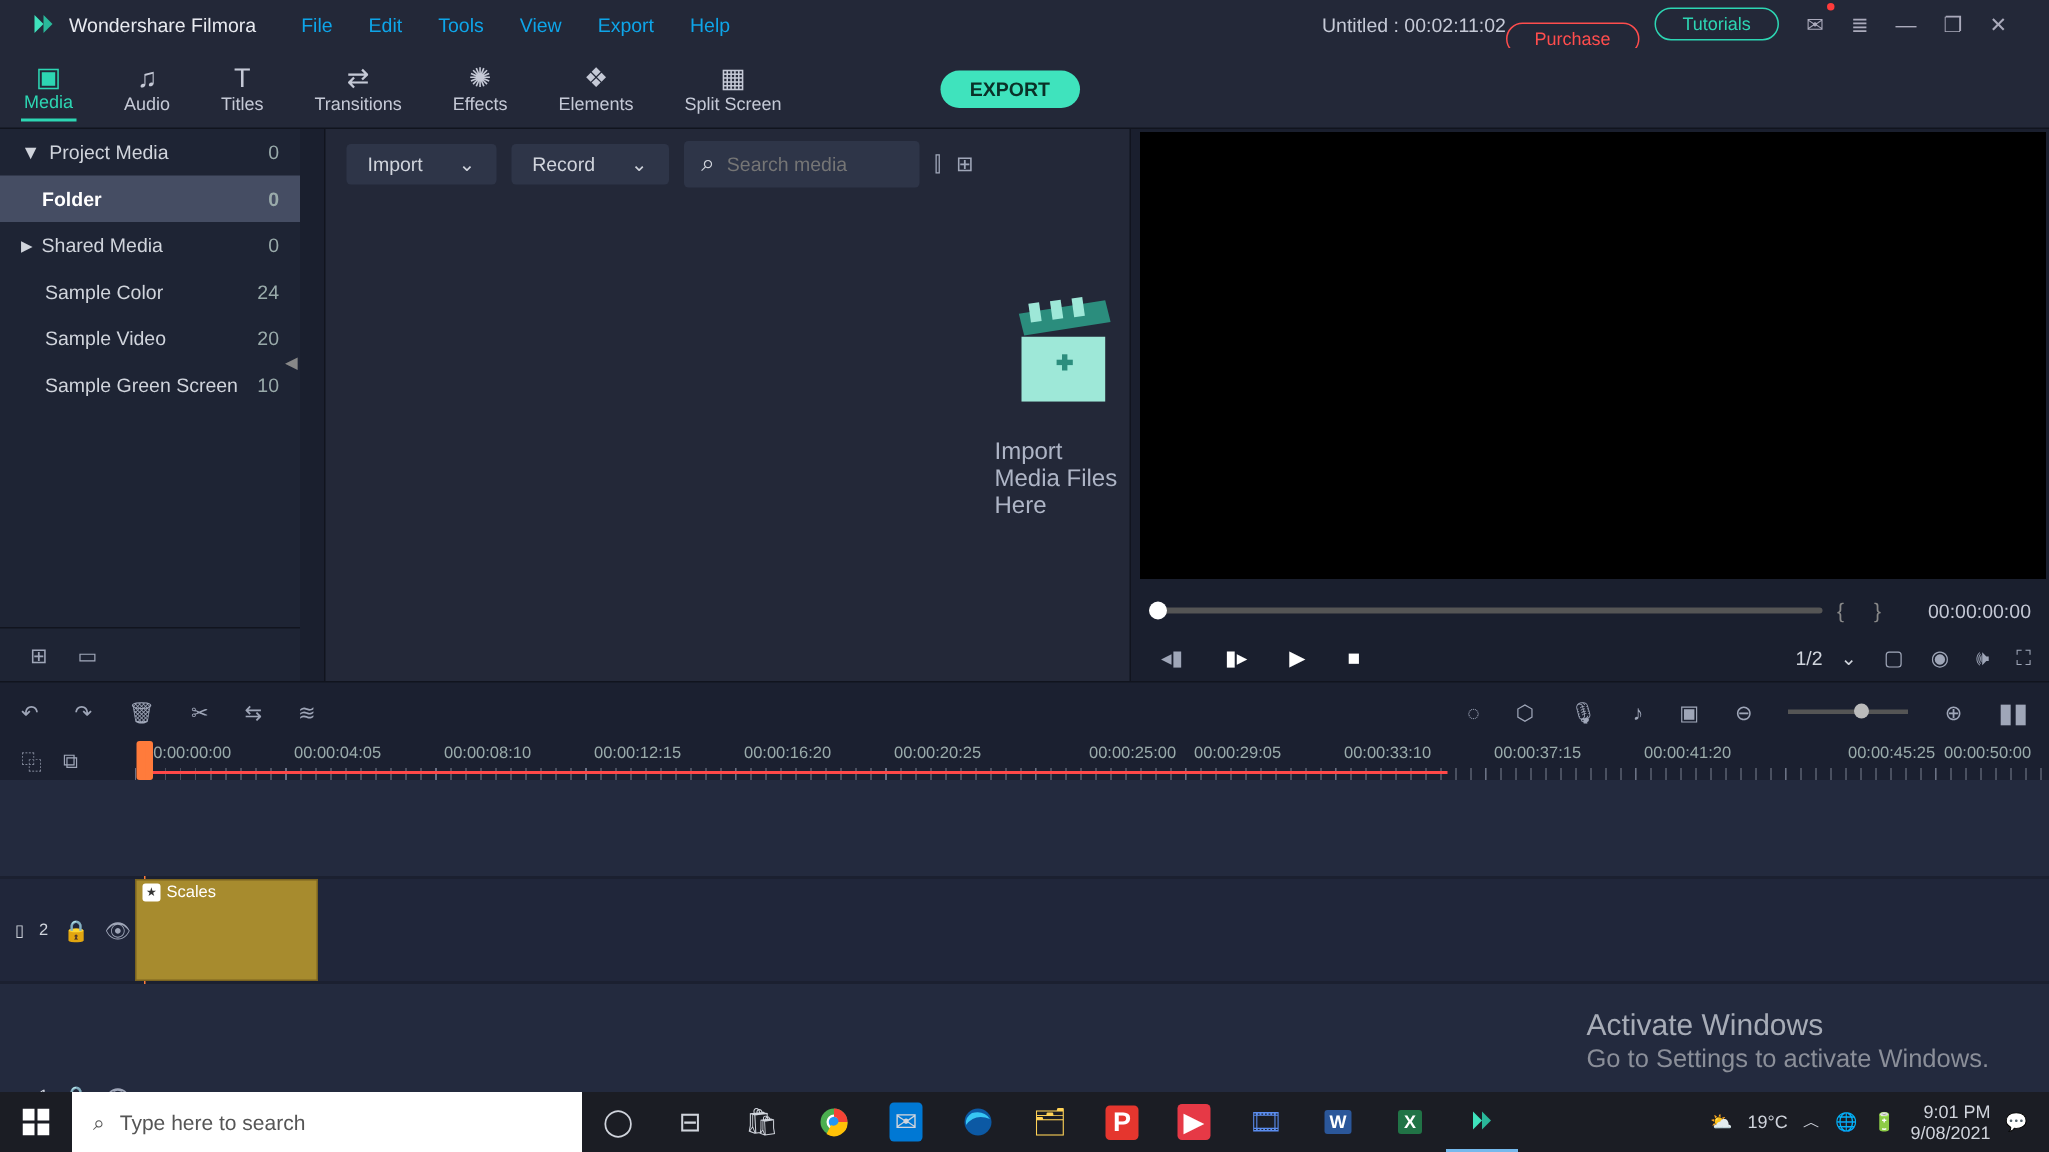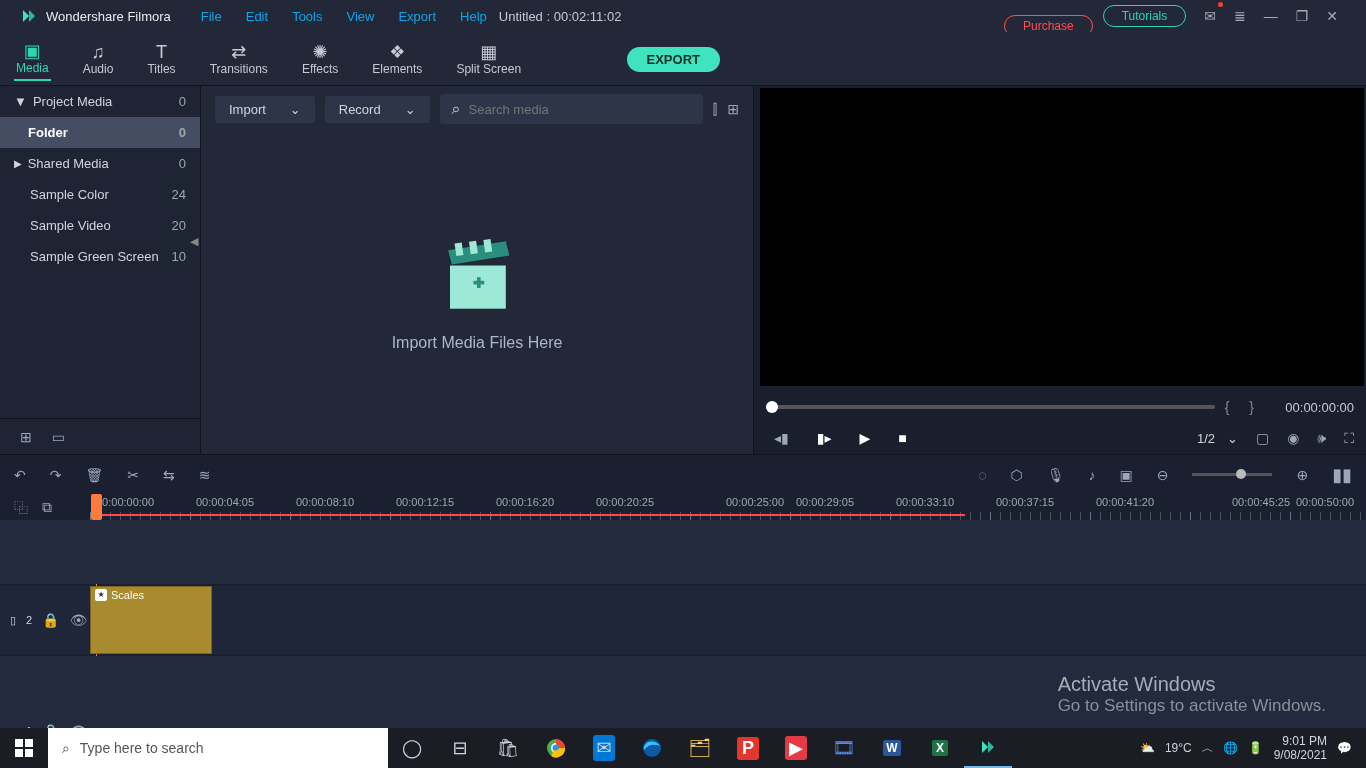--- a/index.html
+++ b/index.html
@@ -4,21 +4,21 @@
 <style>
 * { margin: 0; padding: 0; box-sizing: border-box; font-family: "Segoe UI", Arial, sans-serif; }
 body { width: 1366px; height: 768px; background: #1a1f2e; color: #d0d4dc; overflow: hidden; position: relative; }
 
 
 .titlebar { height: 32px; background: #232838; display: flex; align-items: center; padding: 0 20px; font-size: 13px; }
 .titlebar .logo { width: 18px; height: 18px; margin-right: 8px; }
 .titlebar .appname { color: #e8eaf0; margin-right: 18px; }
 .titlebar .menu { display: flex; gap: 0; }
 .titlebar .menu span { padding: 4px 12px; cursor: pointer; color: #0ea5e9; }
-.titlebar .center { flex: 1; text-align: left; color: #c5c9d6; font-size: 13px; }
+.titlebar .center { flex: 1; text-align: right; color: #c5c9d6; font-size: 13px; }
 .titlebar .right { display: flex; align-items: center; gap: 10px; }
 .pill { border: 1px solid; padding: 3px 18px; border-radius: 14px; font-size: 12px; cursor: pointer; }
 .pill.purchase { border-color: #ff4d4d; color: #ff4d4d; margin-top: 20px; }
 .pill.tutorials { border-color: #2dd6b3; color: #2dd6b3; }
 .titlebar .winicons span { padding: 4px 8px; cursor: pointer; color: #aab; font-size: 14px; }
 .red-dot { position: relative; }
 .red-dot::after { content: ""; position: absolute; top: -2px; right: 1px; width: 5px; height: 5px; background: #ff3b3b; border-radius: 50%; }
 
 
 .tabcontent { display: flex; align-items: stretch; height: 368px; }
@@ -34,21 +34,21 @@
 
 
 .media-side { flex: 1; font-size: 13px; }
 .media-side .item { display: flex; align-items: center; padding: 8px 14px; justify-content: space-between; cursor: pointer; }
 .media-side .item .lbl { display: flex; align-items: center; gap: 6px; }
 .media-side .item.sel { background: #454d63; color: #fff; font-weight: bold; }
 .media-side .item .count { color: #9aa; }
 .leftcol .bottom { height: 36px; display: flex; align-items: center; gap: 20px; padding-left: 20px; border-top: 1px solid #11141e; }
 
 
-.centerpanel { flex: 1; background: #232838; display: flex; flex-direction: column; border-left: 1px solid #11141e; border-right: 1px solid #11141e; }
+.centerpanel { flex: 1; background: #232838; display: flex; flex-direction: row; border-left: 1px solid #11141e; border-right: 1px solid #11141e; margin-left: 16px; }
 .center-toolbar { height: 46px; display: flex; align-items: center; gap: 10px; padding: 0 14px; }
 .ddbtn { background: #2e3548; padding: 6px 14px; border-radius: 3px; display: flex; align-items: center; gap: 24px; font-size: 13px; cursor: pointer; }
 .search { background: #2e3548; border-radius: 3px; display: flex; align-items: center; padding: 6px 12px; flex: 1; gap: 8px; }
 .search input { background: transparent; border: none; outline: none; color: #c5c9d6; font-size: 13px; width: 100%; }
 .media-drop { flex: 1; display: flex; flex-direction: column; align-items: center; justify-content: center; color: #aeb5c6; }
 .clapper { width: 90px; height: 80px; margin-bottom: 20px; position: relative; }
 .collapse-handle { position: absolute; left: 190px; top: 235px; color: #888; font-size: 11px; }
 
 
 .preview { width: 612px; background: #1a1f2e; display: flex; flex-direction: column; }

